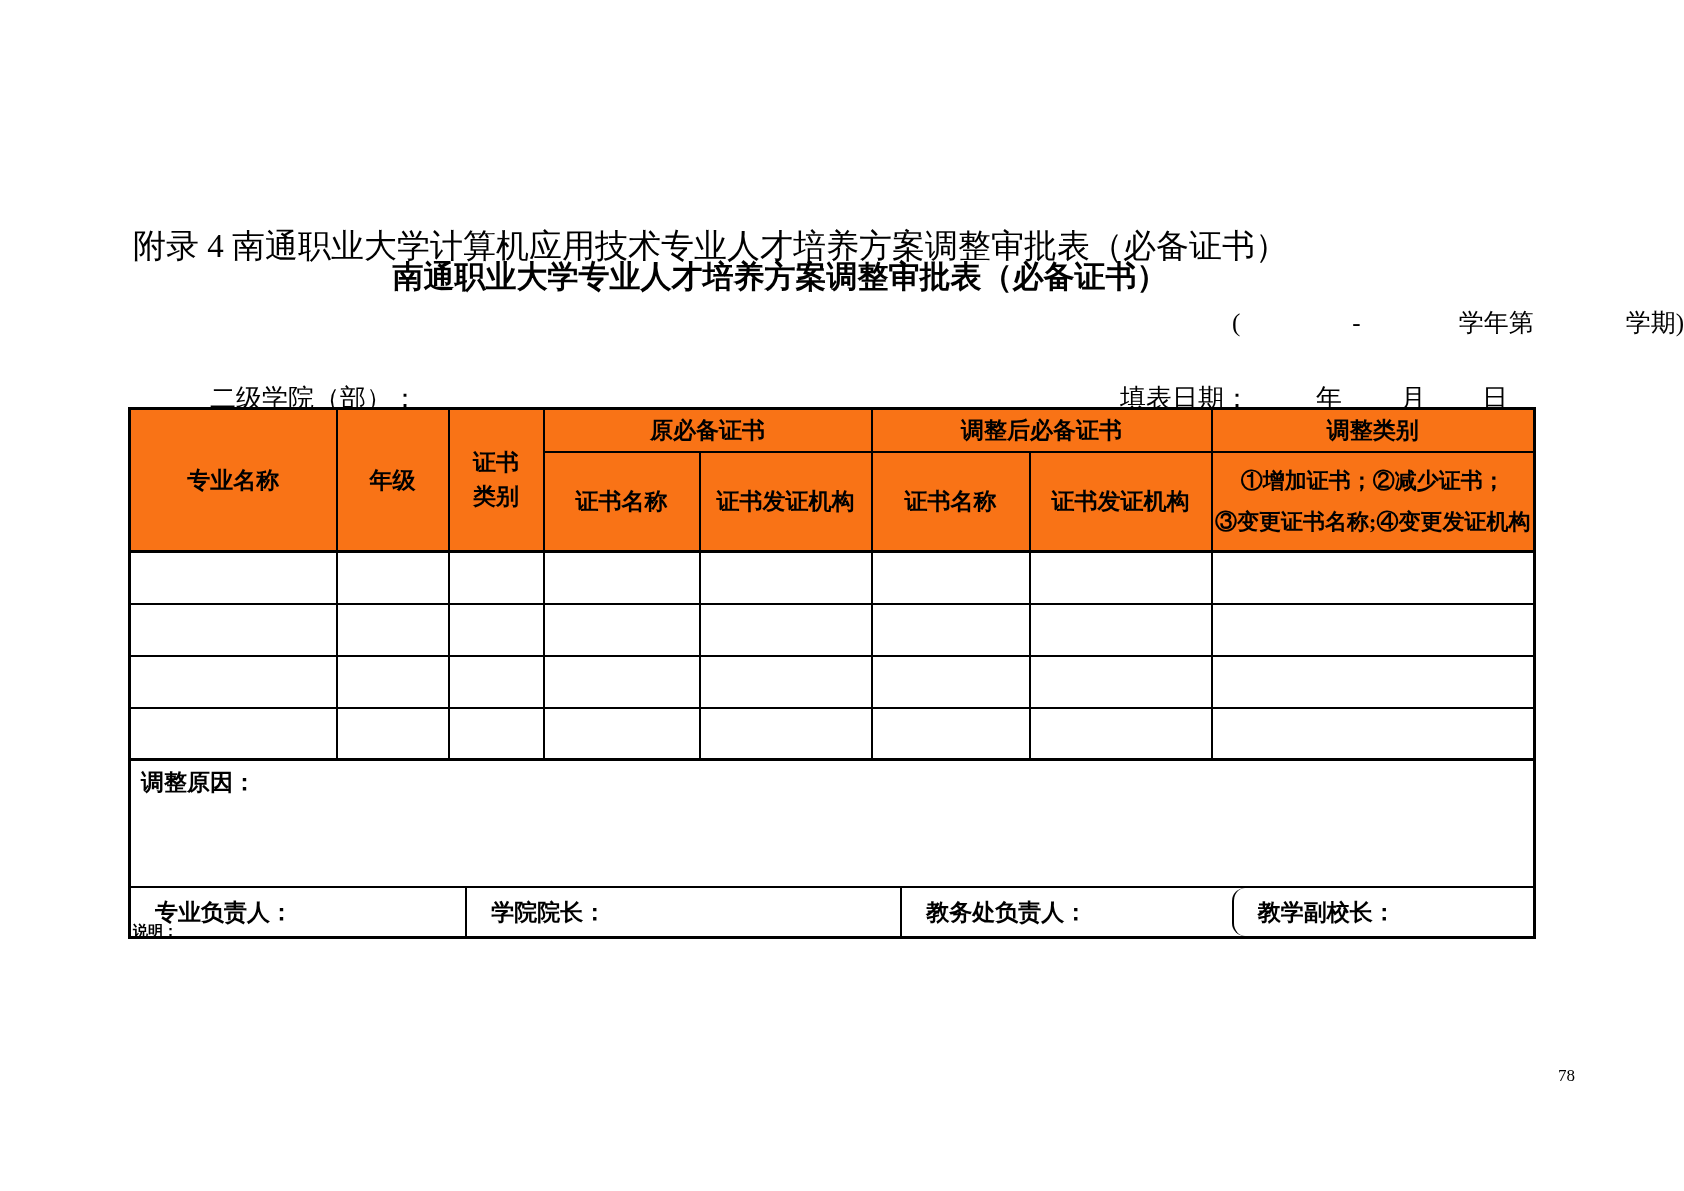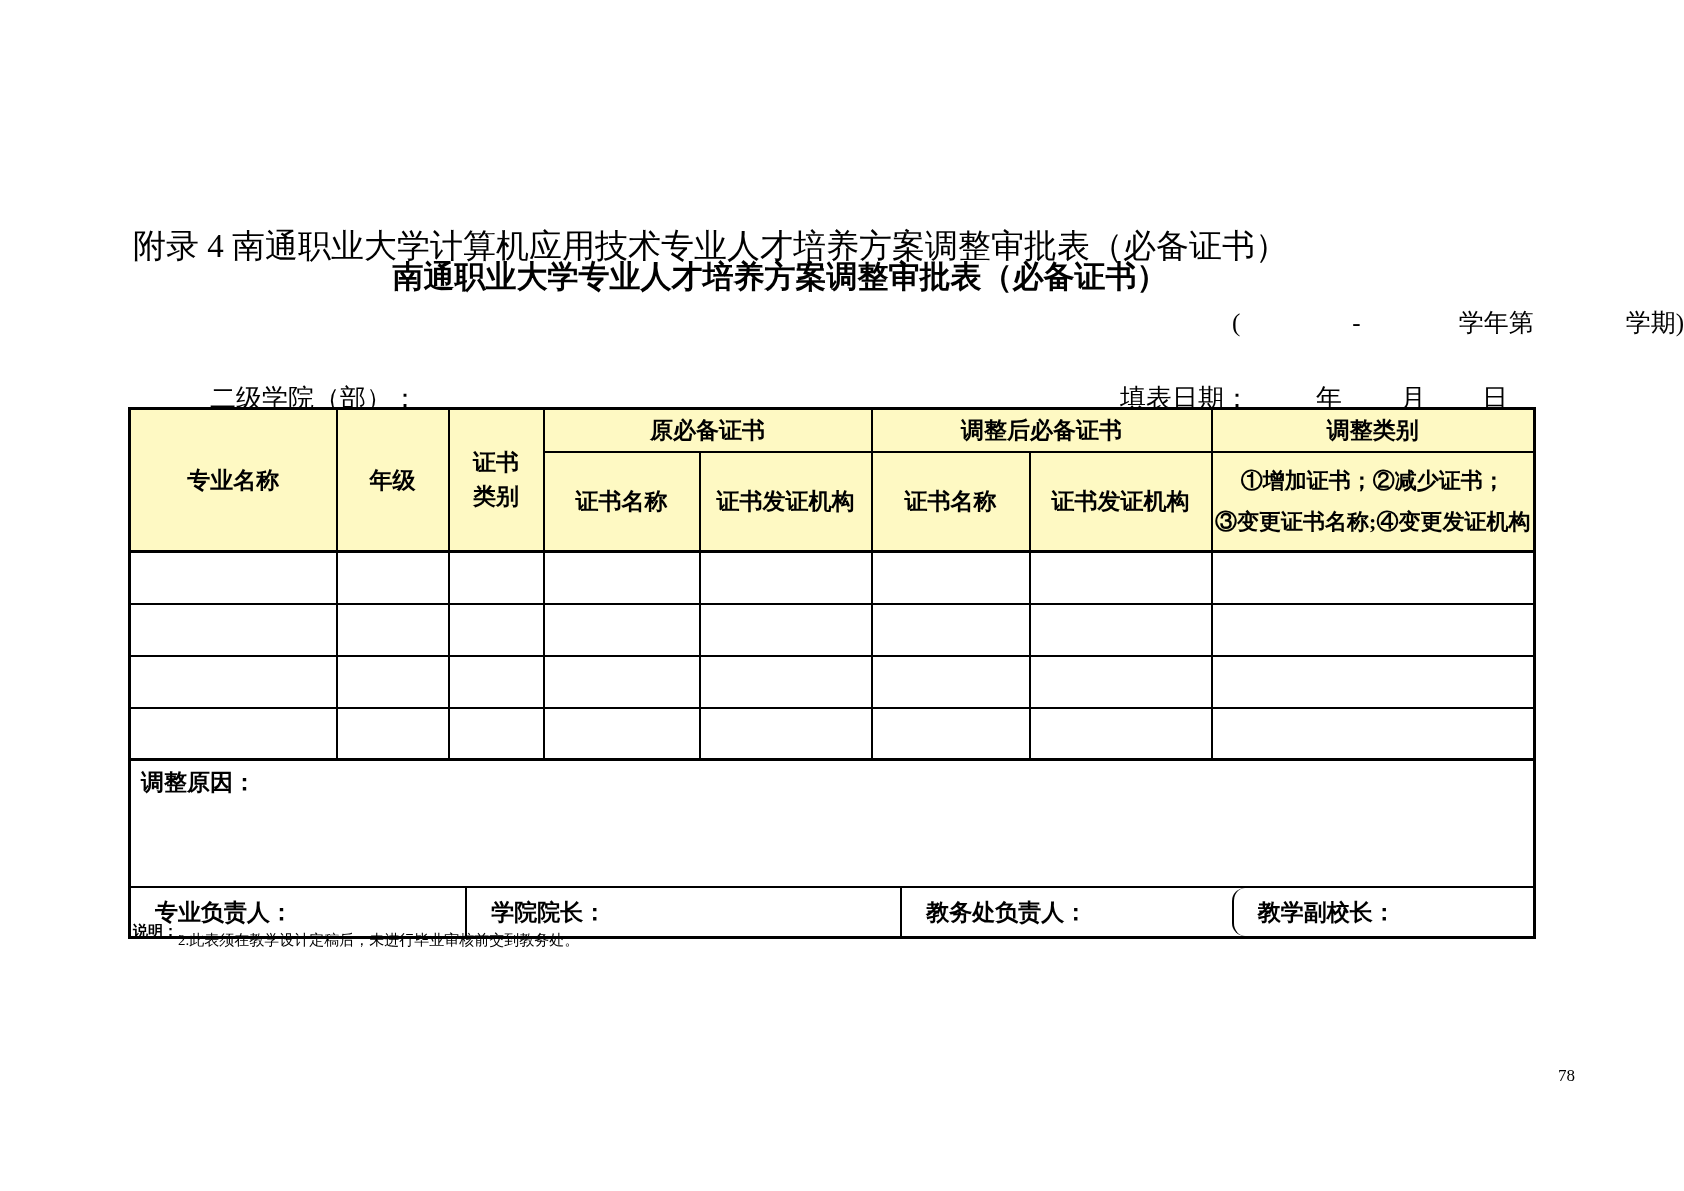--- a/index.html
+++ b/index.html
@@ -42,21 +42,21 @@
 
   table.sheet-table {
     position: absolute; left: 128px; top: 407px;
     width: 1405px; border-collapse: collapse; table-layout: fixed;
     border: 3px solid #000;
   }
   .sheet-table th, .sheet-table td {
     border: 2px solid #000; padding: 0; overflow: hidden;
   }
   .sheet-table th {
-    background: #fef9c3;
+    background: #f97316;
     font-size: 23px; font-weight: bold; text-align: center; vertical-align: middle;
     font-family: "Liberation Serif", "DejaVu Serif", serif;
   }
   tr.hrow-a { height: 43px; }
   tr.hrow-b { height: 100px; }
   tr.data-row { height: 52px; }
   tr.data-row td { background: #fff; }
   tr.data-row-first td, td.reason-cell { border-top: 3px solid #000; }
   th.two-line span { display: block; line-height: 34px; }
   th.category-sub { font-size: 22px; }
@@ -195,17 +195,16 @@
           <div class="sign-cell sign-c4">教学副校长：</div>
         </div>
       </td>
     </tr>
   </tbody>
 </table>
 
 <div class="notes">
   <span class="notes-label">说明：</span>
   <span class="notes-items">
-    <div>2.此表须在教学设计定稿后，未进行毕业审核前交到教务处。</div>
   </span>
 </div>
 
 <div class="page-number">78</div>
 
 </body></html>

